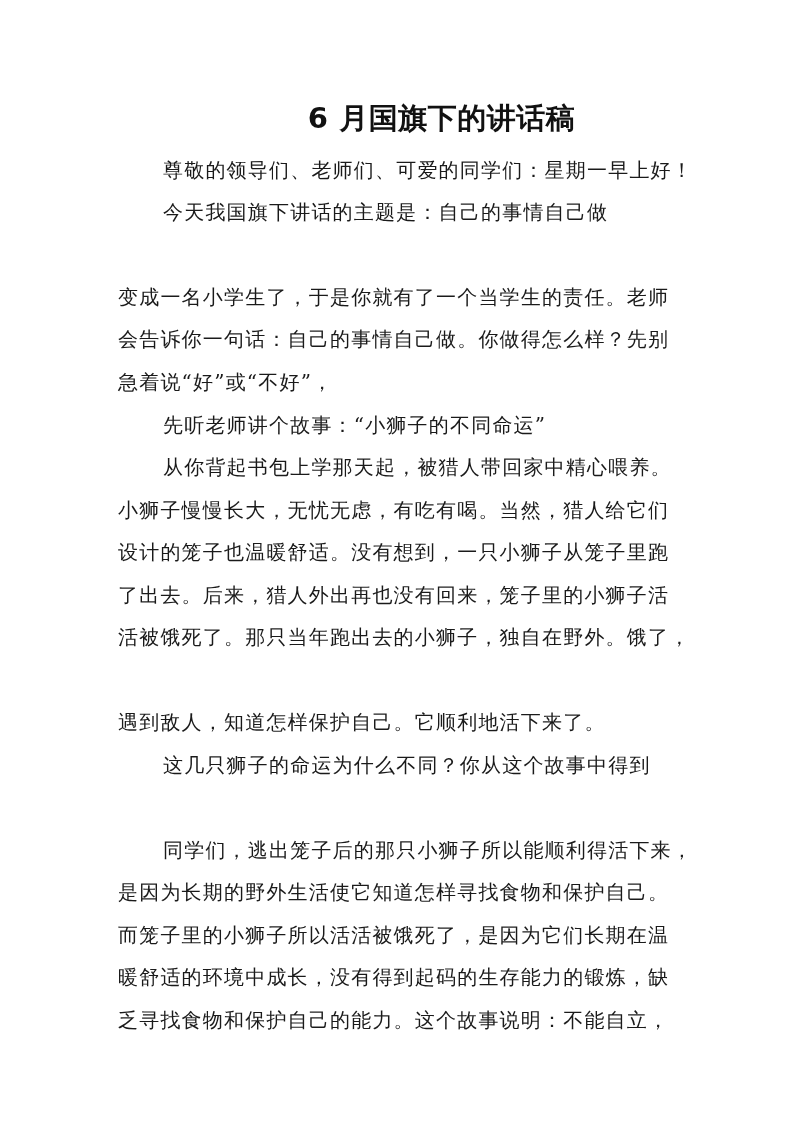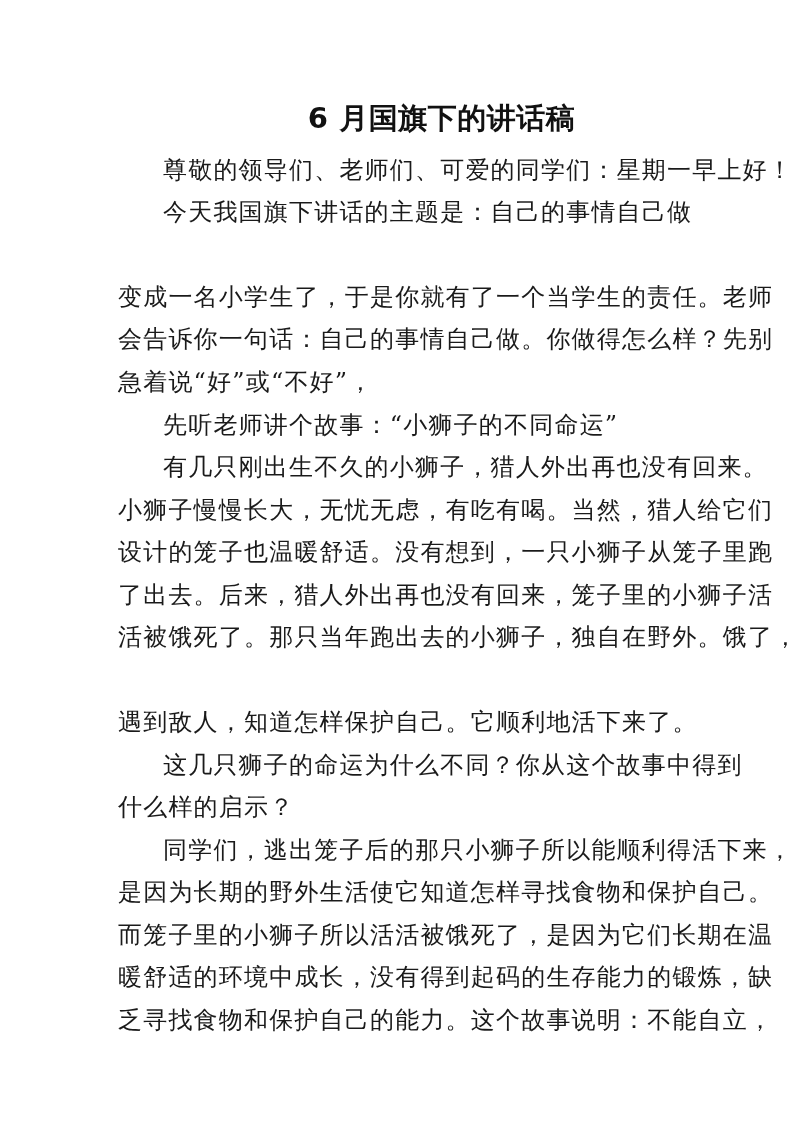--- a/index.html
+++ b/index.html
@@ -7,43 +7,42 @@
     .page { position: absolute; left: 0; top: 0; width: 793px; height: 1122px; background: #fff; }
     .title {
       position: absolute; left: 0; width: 793px; top: 98px;
       text-align: center; font-family: "DejaVu Sans", sans-serif;
       font-weight: bold; font-size: 29px; color: #111; line-height: 40px;
       letter-spacing: 0.5px;
       margin-left: 45px;
     }
     .line {
       position: absolute; left: 118px; width: 580px;
-      font-family: "DejaVu Serif", serif; font-size: 24px; color: #1a1a1a;
+      font-family: "DejaVu Serif", serif; font-size: 20px; color: #1a1a1a;
       line-height: 30px; white-space: nowrap; letter-spacing: 1.2px;
     }
     .line.indent { left: 163px; }
   </style>
 </head>
 <body>
 
 <div class="page">
   <div class="title">6 月国旗下的讲话稿</div>
 
   <div class="line indent" style="top:155px">尊敬的领导们、老师们、可爱的同学们：星期一早上好！</div>
   <div class="line indent" style="top:197px">今天我国旗下讲话的主题是：自己的事情自己做</div>
   <div class="line" style="top:282px">变成一名小学生了，于是你就有了一个当学生的责任。老师</div>
   <div class="line" style="top:367px">急着说“好”或“不好”，</div>
   <div class="line" style="top:324px">会告诉你一句话：自己的事情自己做。你做得怎么样？先别</div>
   <div class="line indent" style="top:410px">先听老师讲个故事：“小狮子的不同命运”</div>
-  <div class="line indent" style="top:452px">有几只刚出生不久的小狮子，猎人外出再也没有回来。</div>
+  <div class="line indent" style="top:452px">从你背起书包上学那天起，被猎人带回家中精心喂养。</div>
   <div class="line" style="top:495px">小狮子慢慢长大，无忧无虑，有吃有喝。当然，猎人给它们</div>
   <div class="line" style="top:537px">设计的笼子也温暖舒适。没有想到，一只小狮子从笼子里跑</div>
   <div class="line" style="top:580px">了出去。后来，猎人外出再也没有回来，笼子里的小狮子活</div>
   <div class="line" style="top:622px">活被饿死了。那只当年跑出去的小狮子，独自在野外。饿了，</div>
   <div class="line" style="top:707px">遇到敌人，知道怎样保护自己。它顺利地活下来了。</div>
   <div class="line indent" style="top:750px">这几只狮子的命运为什么不同？你从这个故事中得到</div>
-  <div class="line" style="top:792px">什么样的启示？</div>
   <div class="line indent" style="top:835px">同学们，逃出笼子后的那只小狮子所以能顺利得活下来，</div>
   <div class="line" style="top:877px">是因为长期的野外生活使它知道怎样寻找食物和保护自己。</div>
   <div class="line" style="top:920px">而笼子里的小狮子所以活活被饿死了，是因为它们长期在温</div>
   <div class="line" style="top:962px">暖舒适的环境中成长，没有得到起码的生存能力的锻炼，缺</div>
   <div class="line" style="top:1005px">乏寻找食物和保护自己的能力。这个故事说明：不能自立，</div>
 </div>
 
 </body></html>

